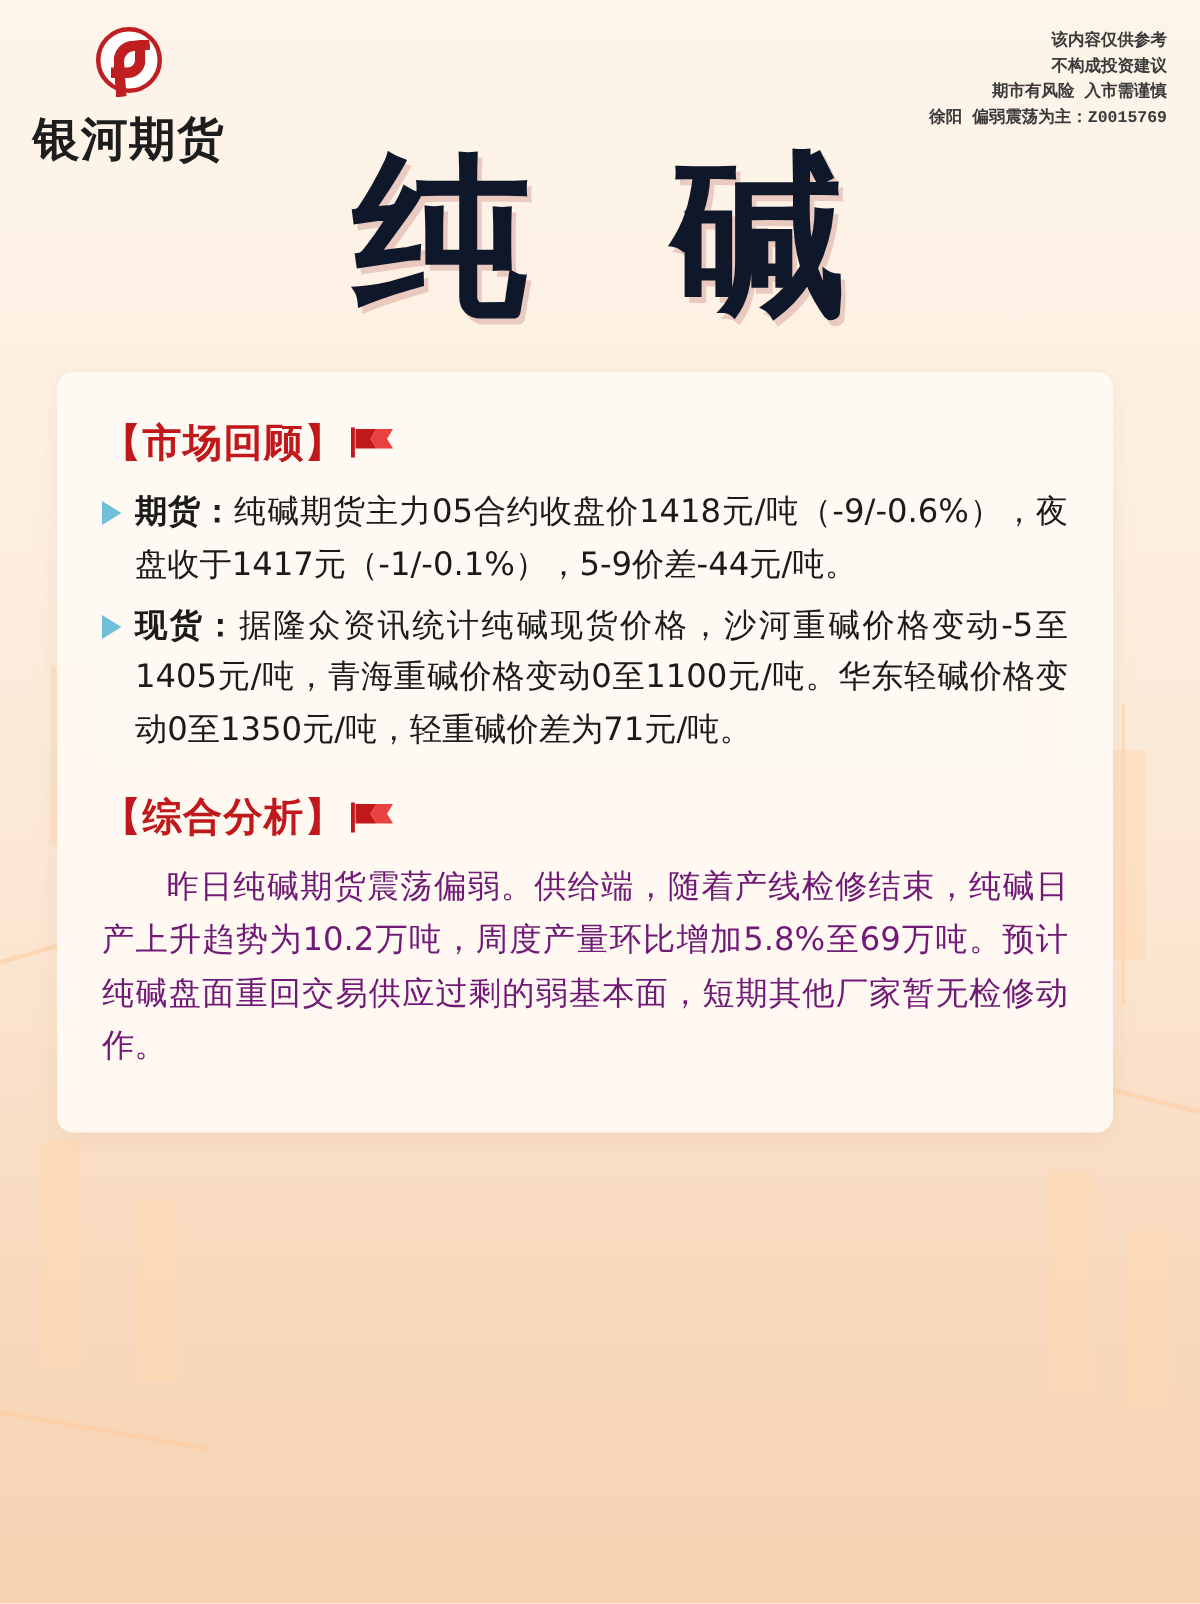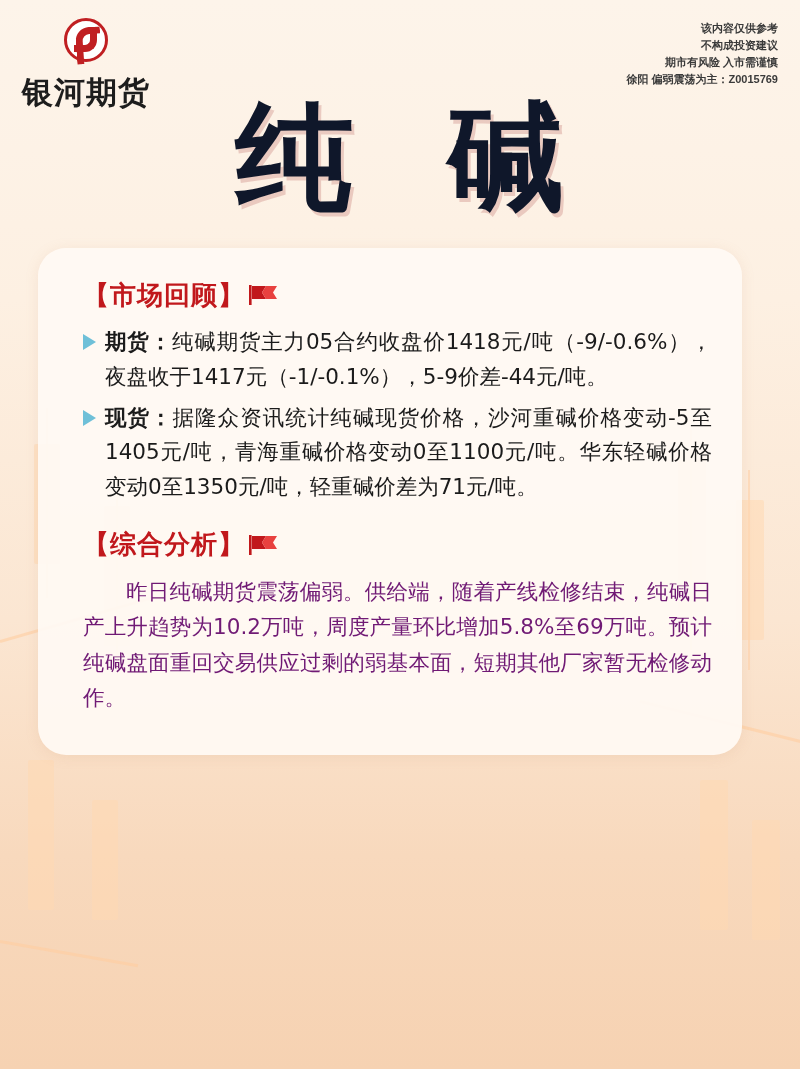--- a/index.html
+++ b/index.html
@@ -91,21 +91,21 @@
     font-weight: bold;
     color: #1d1d1d;
     letter-spacing: 1px;
     font-family: "DejaVu Sans", sans-serif;
   }
   .disclaimer {
     text-align: right;
     font-size: 11px;
     line-height: 1.55;
     color: #3a3a3a;
-    font-family: Liberation Sans, sans-serif;
+    font-family: Liberation Mono, monospace;
     font-weight: bold;
     padding-top: 2px;
   }
 
   
   .big-title {
     text-align: center;
     color: #0f172a;
     font-size: 118px;
     font-weight: bold;
@@ -115,22 +115,22 @@
     font-family: "DejaVu Sans", sans-serif;
     text-shadow: 3px 4px 0 rgba(150, 20, 20, 0.18);
     padding-left: 26px;
   }
 
   
   .card {
     position: relative;
     margin: 28px 58px 0 38px;
     background: rgba(255, 250, 244, 0.93);
-    border-radius: 28px;
-    padding: 30px 30px 26px 45px;
+    border-radius: 11px;
+    padding: 30px 30px 26px 30px;
     box-shadow: 0 2px 14px rgba(190, 140, 100, 0.13);
   }
 
   .sec-head {
     display: flex;
     align-items: center;
     color: #c1181c;
     font-weight: bold;
     font-size: 26px;
     letter-spacing: 1px;

